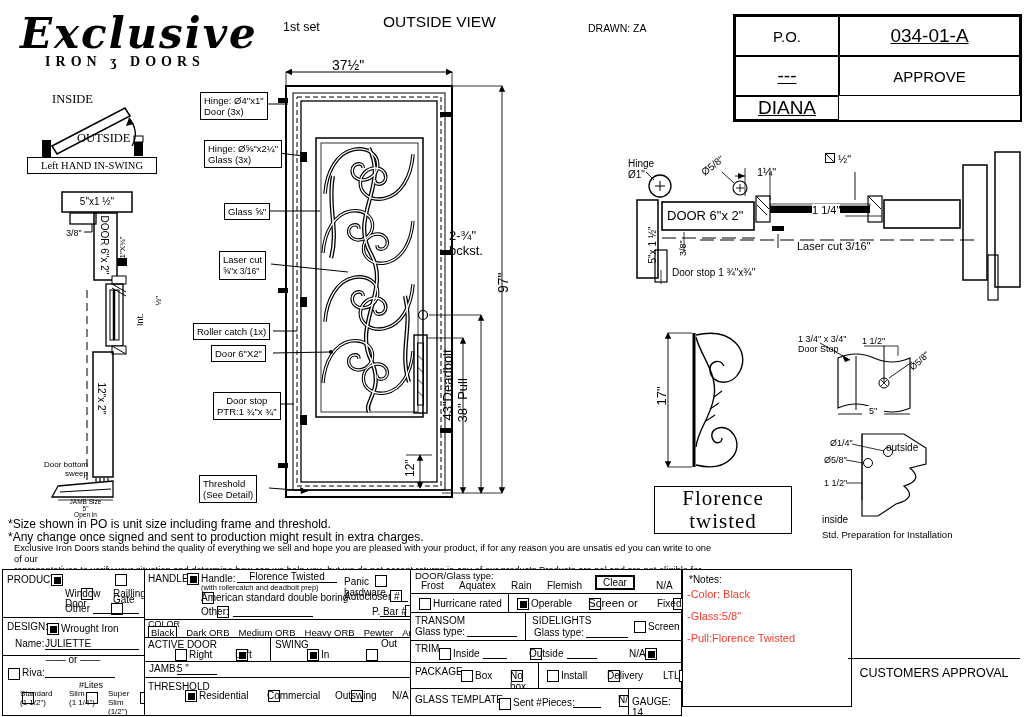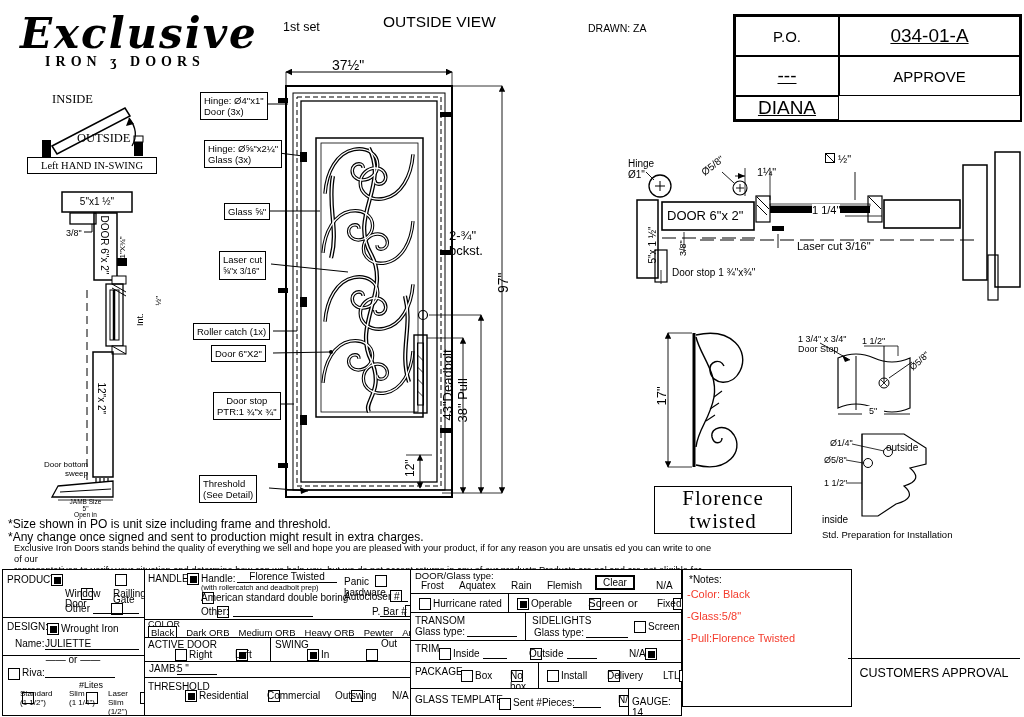--- a/index.html
+++ b/index.html
@@ -362,21 +362,21 @@
   <div class="abs f10 center" style="left:0;top:-2px;width:140px;">—— <span>or</span> ——</div>
   <span class="cb abs" style="left:5px;top:12px;"></span>
   <div class="abs f10" style="left:19px;top:11px;">Riva:</div>
   <span class="uline abs" style="left:42px;top:12px;width:70px;"></span>
   <div class="abs f9" style="left:76px;top:24px;">#Lites</div>
   <span class="cb abs" style="left:4px;top:36px;"></span>
   <div class="abs f8" style="left:17px;top:33px;line-height:9px;"><span>Standard</span><br><span>(1 1/2")</span></div>
   <span class="cb abs" style="left:53px;top:36px;"></span>
   <div class="abs f8" style="left:66px;top:33px;line-height:9px;"><span>Slim</span><br><span>(1 1/4")</span></div>
   <span class="cb abs" style="left:92px;top:36px;"></span>
-  <div class="abs f8" style="left:105px;top:33px;line-height:9px;"><span>Laser Slim</span><br><span>(1/2") SDL</span></div>
+  <div class="abs f8" style="left:105px;top:33px;line-height:9px;"><span>Super Slim</span><br><span>(1/2") SDL</span></div>
 </div>
 
 <div class="fbox" style="left:144px;top:569px;width:266px;height:50px;">
   <div class="abs f10" style="left:3px;top:3px;">HANDLE</div>
   <span class="cb abs checked" style="left:42px;top:3px;"></span>
   <div class="abs f10" style="left:56px;top:3px;">Handle:</div>
   <div class="abs f10 center" style="left:92px;top:1px;width:100px;border-bottom:1px solid #000;">Florence Twisted</div>
   <div class="abs" style="left:56px;top:13px;font-size:7.5px;">(with rollercatch and deadbolt prep)</div>
   <span class="cb abs" style="left:42px;top:22px;"></span>
   <div class="abs f10" style="left:56px;top:22px;">American standard double boring</div>

